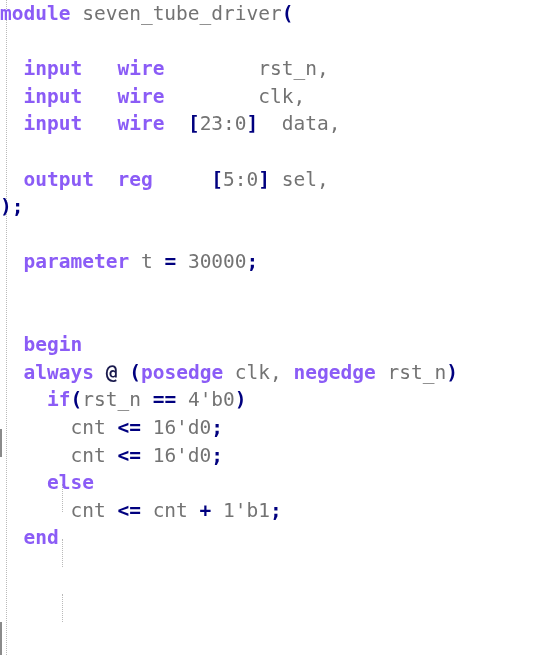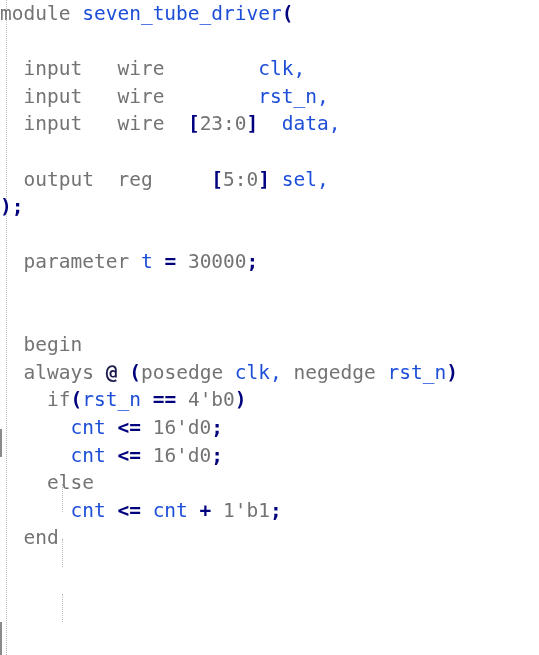--- a/index.html
+++ b/index.html
@@ -49,45 +49,45 @@
     white-space: pre;
     font-size: 19.5px;
     letter-spacing: 0px;
     color: #3a3a3a;
   }
   .line .t {
     white-space: pre;
   }
 
   
-  .kw  { color: #737373; font-weight: normal; }
+  .kw  { color: #8b5cf6; font-weight: bold; }
   .num { color: #737373; }
   .op  { color: #00007f; font-weight: bold; }
-  .pl  { color: #1d4ed8; }
+  .pl  { color: #737373; }
   .at  { color: #1a1a4d; font-weight: bold; }
 </style>
 </head>
 <body>
 
 <div id="editor">
 
   <div id="gutter-layer">
       <div class="guide" style="left: 6px; top: 0px; height: 655px;"></div>
       <div class="guide" style="left: 62px; top: 484px; height: 28px;"></div>
       <div class="guide" style="left: 62px; top: 539px; height: 28px;"></div>
       <div class="guide" style="left: 62px; top: 594px; height: 28px;"></div>
       <div class="foldbar" style="left: 0px; top: 429px; height: 28px;"></div>
       <div class="foldbar" style="left: 0px; top: 622px; height: 33px;"></div>
     </div>
 
   <div id="code">
       <div class="line"><span class="t kw">module</span><span class="t pl"> seven_tube_driver</span><span class="t op">(</span></div>
       <div class="line">&nbsp;</div>
+      <div class="line"><span class="t pl">  </span><span class="t kw">input</span><span class="t pl">   </span><span class="t kw">wire</span><span class="t pl">        rst_n,</span></div>
       <div class="line"><span class="t pl">  </span><span class="t kw">input</span><span class="t pl">   </span><span class="t kw">wire</span><span class="t pl">        clk,</span></div>
-      <div class="line"><span class="t pl">  </span><span class="t kw">input</span><span class="t pl">   </span><span class="t kw">wire</span><span class="t pl">        rst_n,</span></div>
       <div class="line"><span class="t pl">  </span><span class="t kw">input</span><span class="t pl">   </span><span class="t kw">wire</span><span class="t pl">  </span><span class="t op">[</span><span class="t num">23:0</span><span class="t op">]</span><span class="t pl">  data,</span></div>
       <div class="line">&nbsp;</div>
       <div class="line"><span class="t pl">  </span><span class="t kw">output</span><span class="t pl">  </span><span class="t kw">reg</span><span class="t pl">     </span><span class="t op">[</span><span class="t num">5:0</span><span class="t op">]</span><span class="t pl"> sel,</span></div>
       <div class="line"><span class="t op">);</span></div>
       <div class="line">&nbsp;</div>
       <div class="line"><span class="t pl">  </span><span class="t kw">parameter</span><span class="t pl"> t </span><span class="t op">=</span><span class="t pl"> </span><span class="t num">30000</span><span class="t op">;</span></div>
       <div class="line">&nbsp;</div>
       <div class="line">&nbsp;</div>
       <div class="line"><span class="t pl">  </span><span class="t kw">begin</span></div>
       <div class="line"><span class="t pl">  </span><span class="t kw">always</span><span class="t pl"> </span><span class="t at">@</span><span class="t pl"> </span><span class="t op">(</span><span class="t kw">posedge</span><span class="t pl"> clk, </span><span class="t kw">negedge</span><span class="t pl"> rst_n</span><span class="t op">)</span></div>

